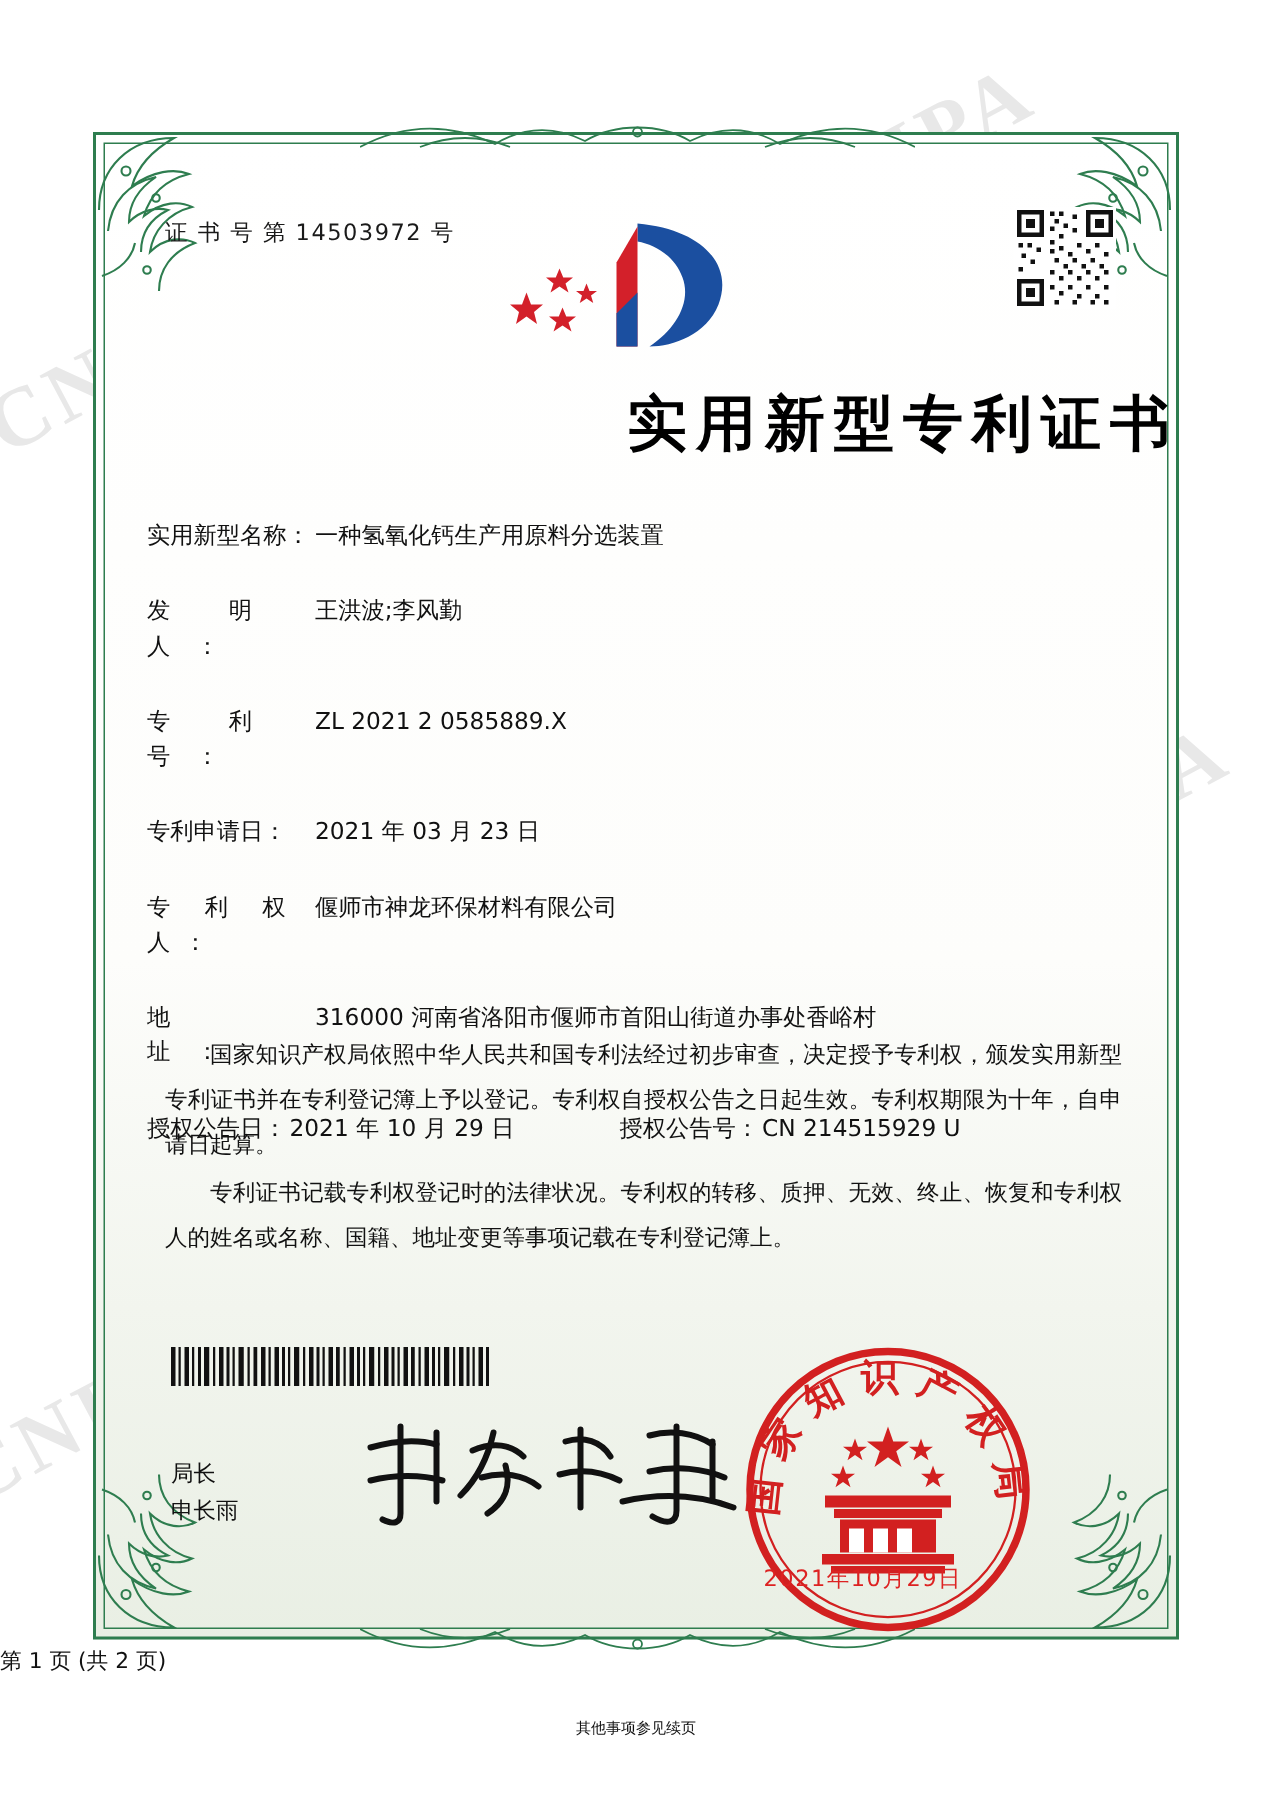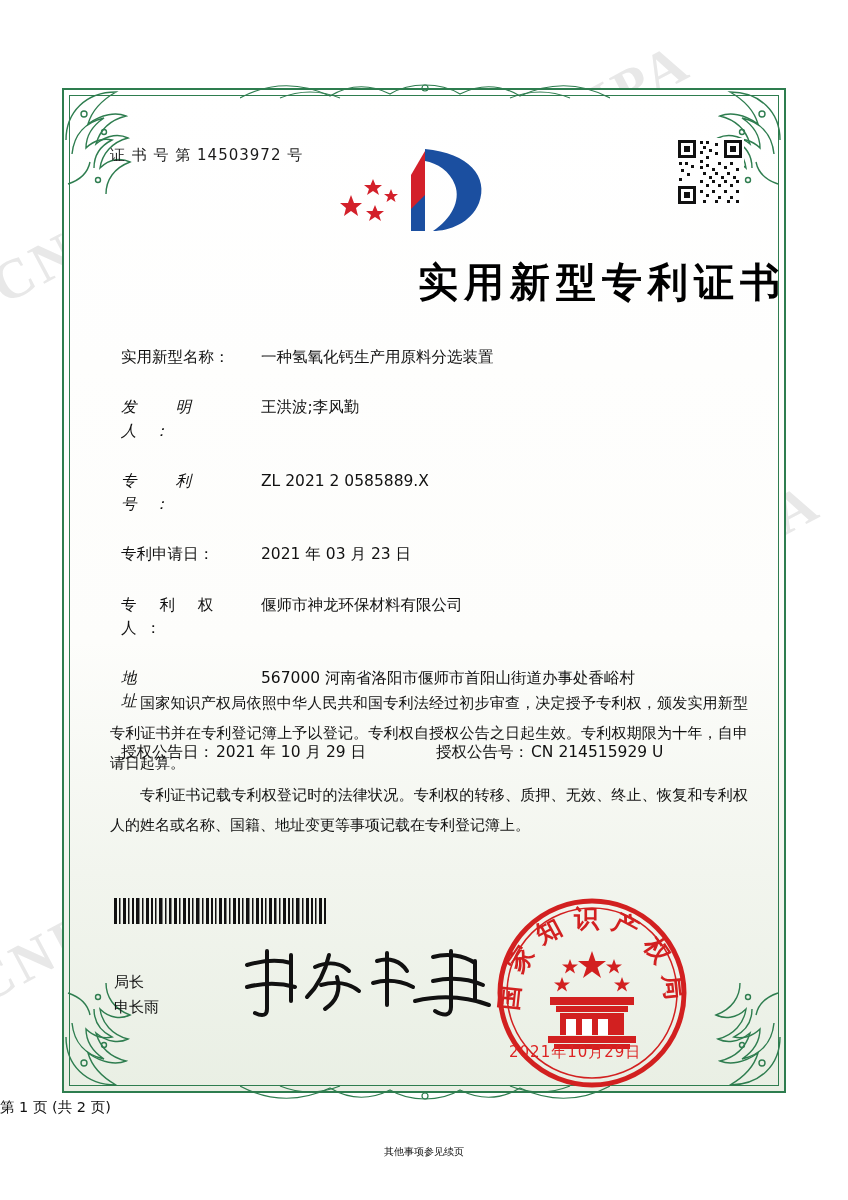--- a/index.html
+++ b/index.html
@@ -145,40 +145,40 @@
     text-align: right;
     font-family: "DejaVu Sans", "Liberation Sans", sans-serif;
     font-weight: bold;
     font-size: 40px;
     letter-spacing: 6px;
     color: #000;
   }
 
   .fields {
     position: absolute;
-    left: 59px;
+    left: 36px;
     top: 258px;
     width: 640px;
     font-size: 15.5px;
     color: #111;
   }
   .field-row {
     display: flex;
     align-items: baseline;
     margin-bottom: 27px;
     line-height: 1.5;
   }
   .field-label {
     width: 112px;
     flex: 0 0 112px;
     letter-spacing: 0px;
   }
   .field-label.sp2 { letter-spacing: 9px; }
-  .field-label.sp3 { letter-spacing: 17px; font-style: italic; }
-  .field-value { flex: 1; margin-left: 28px; }
+  .field-label.sp3 { letter-spacing: 17px; }
+  .field-value { flex: 1; }
   .inline-pair { display: flex; }
   .inline-pair .seg2 { margin-left: 70px; }
   .seg-label { margin-right: 2px; }
 
   .paras {
     position: absolute;
     left: 48px;
     top: 600px;
     width: 638px;
     font-size: 15px;
@@ -439,21 +439,21 @@
         <div class="field-value">2021 年 03 月 23 日</div>
       </div>
 
       <div class="field-row">
         <div class="field-label sp2">专 利 权 人：</div>
         <div class="field-value">偃师市神龙环保材料有限公司</div>
       </div>
 
       <div class="field-row">
         <div class="field-label sp3">地 址：</div>
-        <div class="field-value">567000 河南省洛阳市偃师市首阳山街道办事处香峪村</div>
+        <div class="field-value">316000 河南省洛阳市偃师市首阳山街道办事处香峪村</div>
       </div>
 
       <div class="field-row">
         <div class="inline-pair">
           <div class="seg1">
             <span class="seg-label">授权公告日：</span><span>2021 年 10 月 29 日</span>
           </div>
           <div class="seg2">
             <span class="seg-label">授权公告号：</span><span>CN 214515929 U</span>
           </div>

